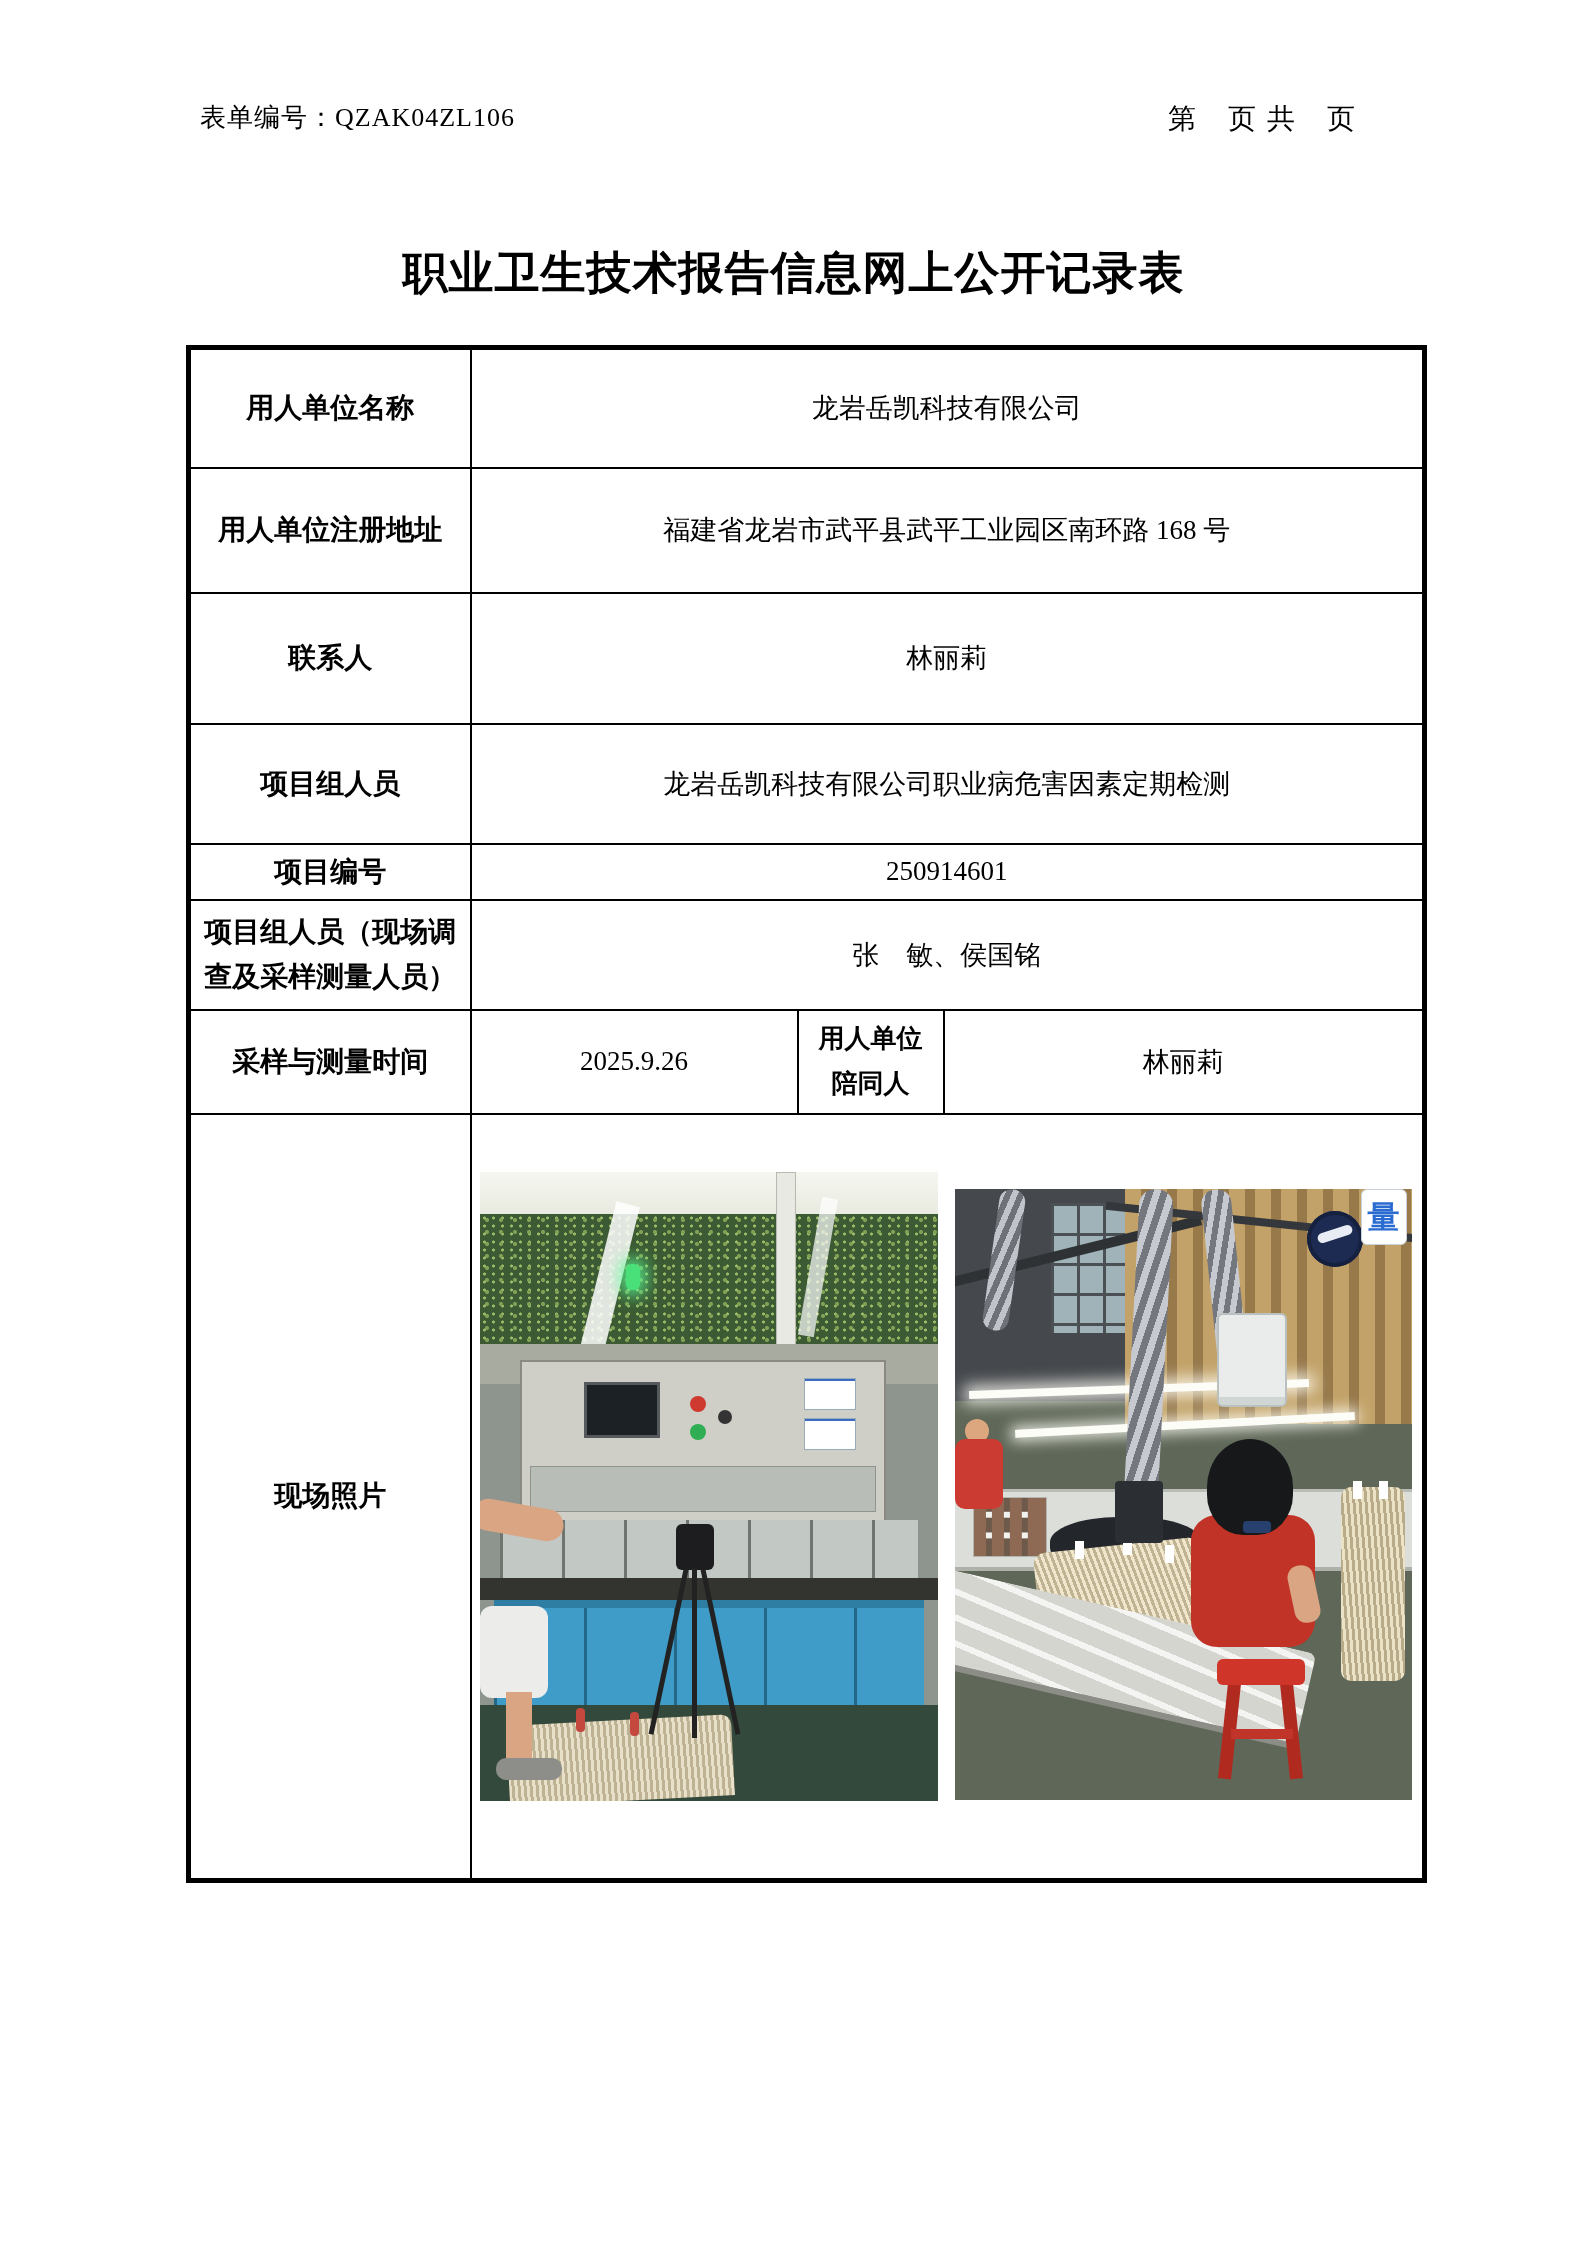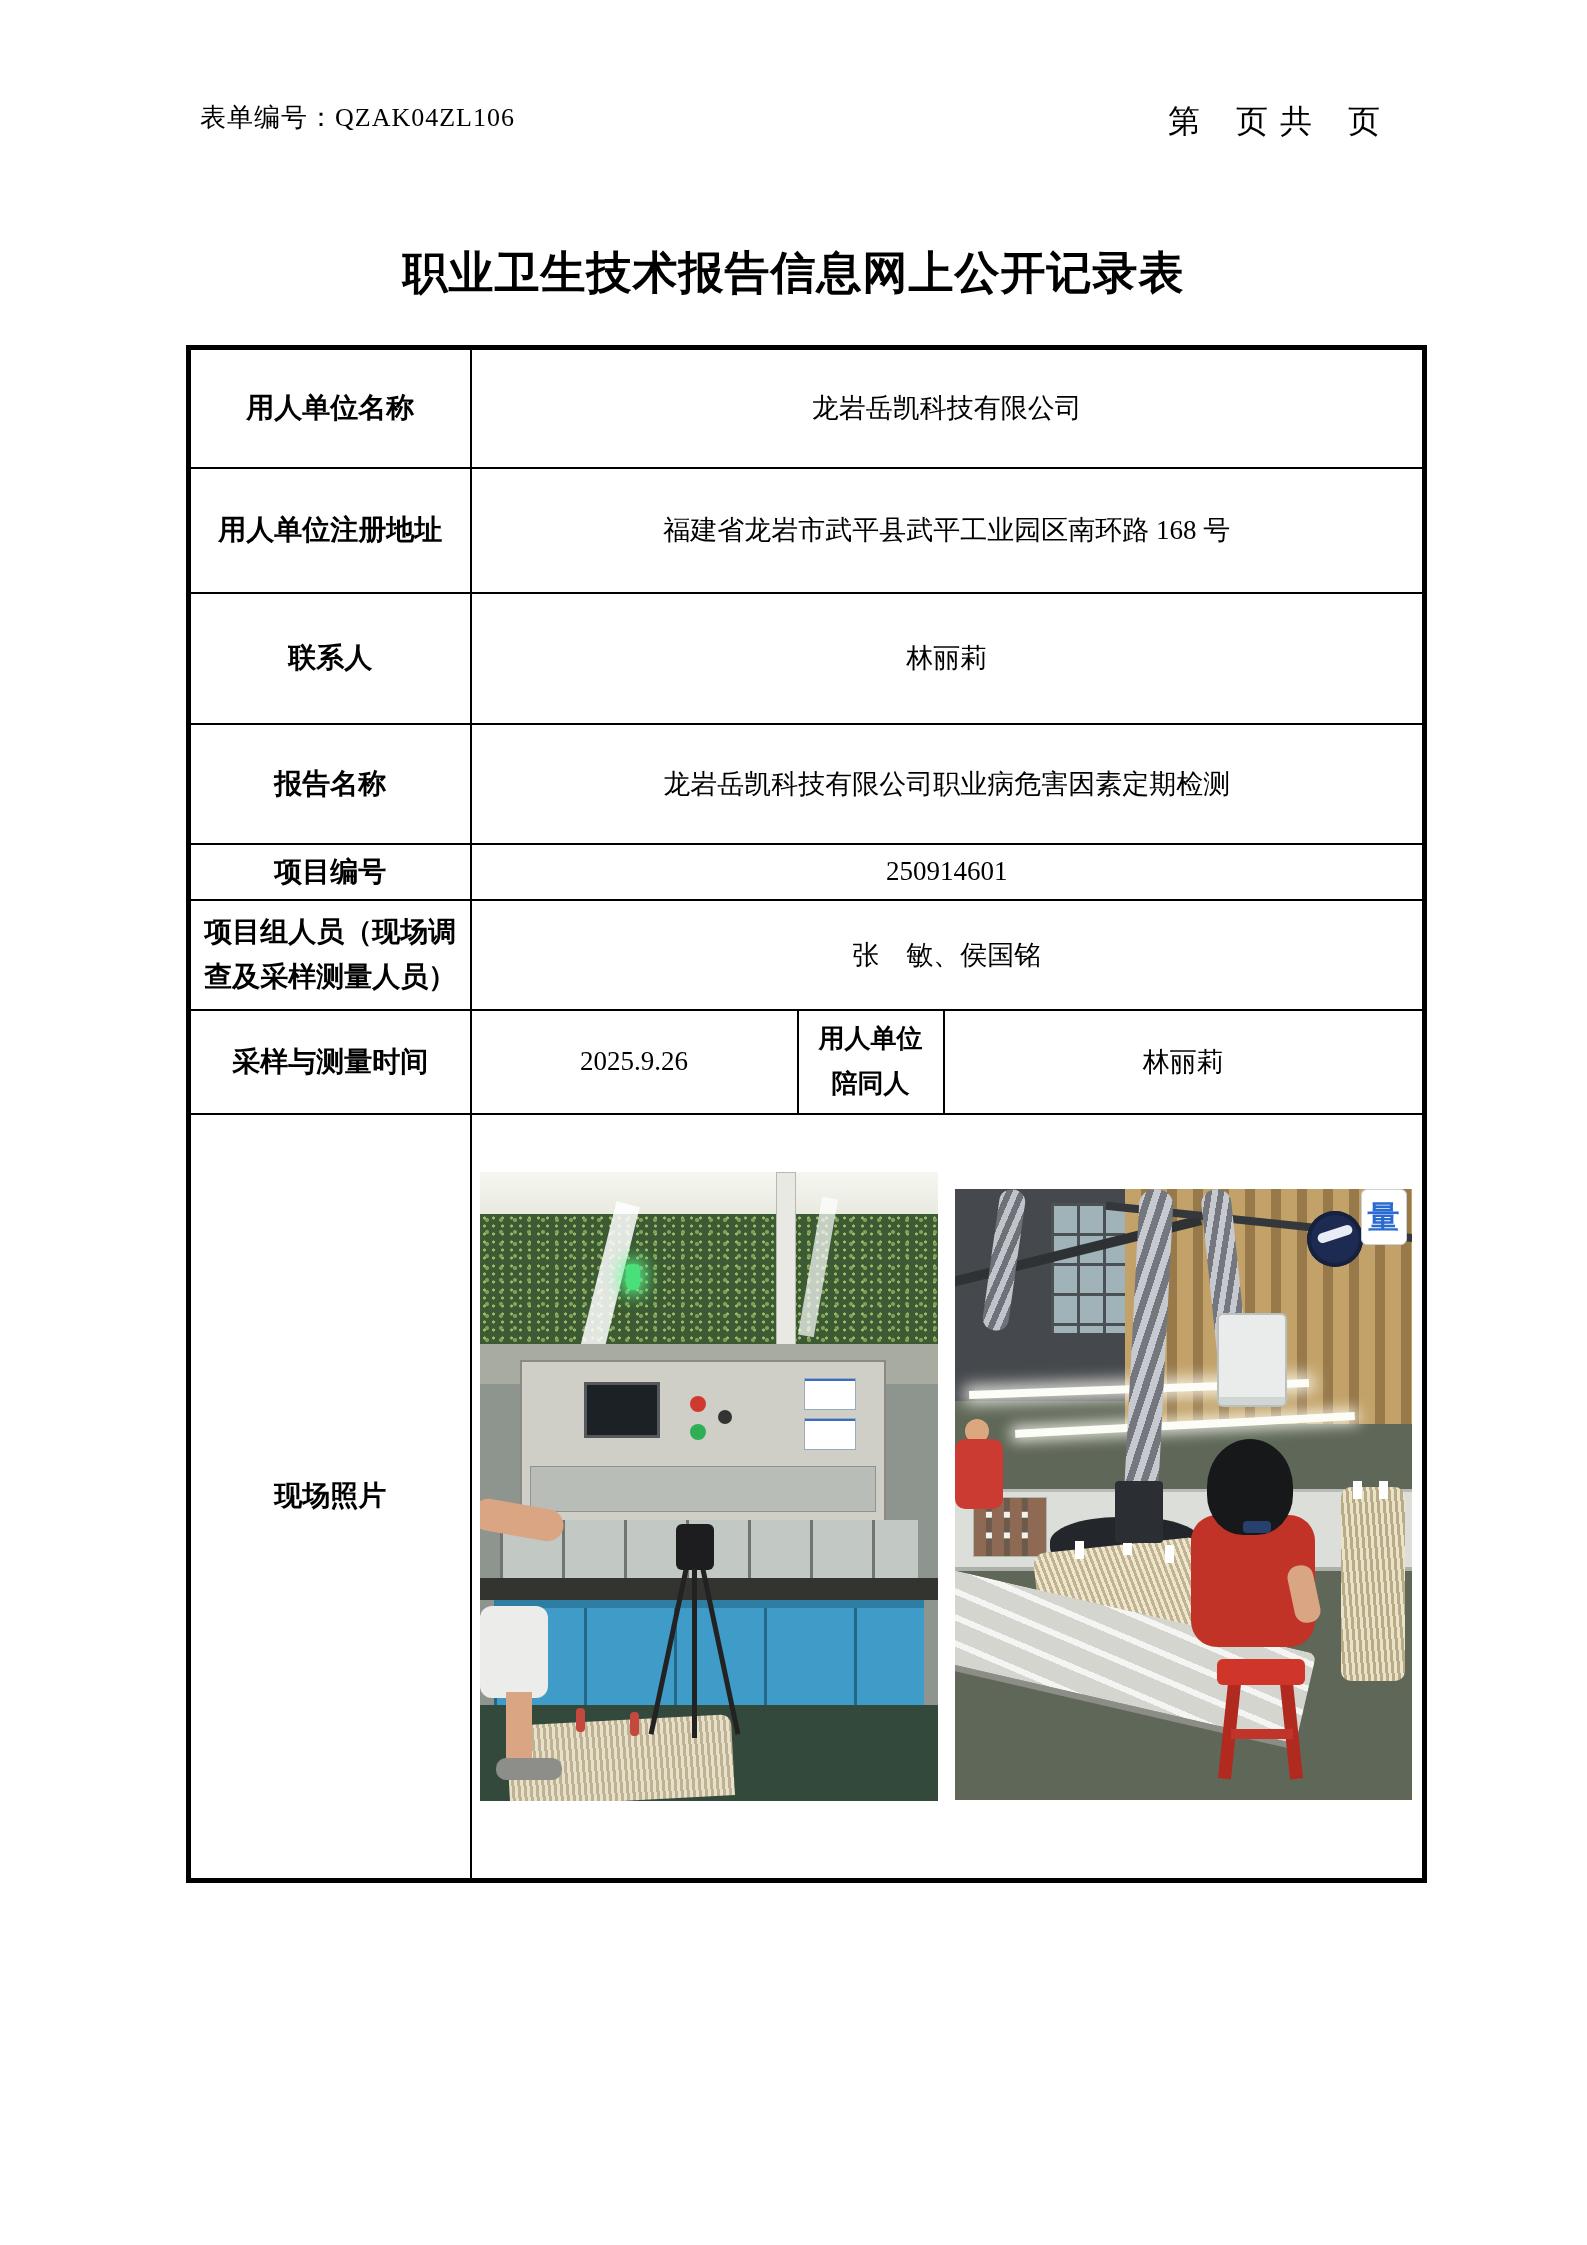--- a/index.html
+++ b/index.html
@@ -3,21 +3,21 @@
 <meta charset="utf-8">
 <style>
   html,body{margin:0;padding:0;}
   body{
     width:1587px;height:2245px;position:relative;background:#ffffff;color:#000;
     font-family:"Liberation Serif","DejaVu Serif",serif;
     overflow:hidden;
   }
   
   .hdr-left{position:absolute;left:200px;top:100px;font-size:26px;letter-spacing:1px;}
-  .hdr-right{position:absolute;left:1168px;top:100px;font-size:32px;letter-spacing:2px;}
+  .hdr-right{position:absolute;left:1168px;top:100px;font-size:28px;letter-spacing:2px;}
   .doc-title{position:absolute;top:243px;left:0;width:100%;text-align:center;
     font-size:45px;font-weight:bold;letter-spacing:1px;}
   
   table.form{position:absolute;left:186px;top:345px;border-collapse:collapse;
     table-layout:fixed;border:5px solid #000;}
   table.form td{border:2px solid #000;text-align:center;vertical-align:middle;
     padding:0 6px;overflow:hidden;}
   td.lbl{font-weight:bold;font-size:28px;}
   td.val{font-size:27px;}
   .wrap-9{display:inline-block;width:256px;line-height:1.6;}
@@ -163,21 +163,21 @@
   </tr>
   <tr style="height:125px">
     <td class="lbl">用人单位注册地址</td>
     <td class="val" colspan="3">福建省龙岩市武平县武平工业园区南环路 168 号</td>
   </tr>
   <tr style="height:131px">
     <td class="lbl">联系人</td>
     <td class="val" colspan="3">林丽莉</td>
   </tr>
   <tr style="height:120px">
-    <td class="lbl">报告名称</td>
+    <td class="lbl">项目组人员</td>
     <td class="val" colspan="3">龙岩岳凯科技有限公司职业病危害因素定期检测</td>
   </tr>
   <tr style="height:56px">
     <td class="lbl">项目编号</td>
     <td class="val" colspan="3">250914601</td>
   </tr>
   <tr style="height:110px">
     <td class="lbl">
       <span class="wrap-9">项目组人员（现场调查及采样测量人员）</span>
     </td>

